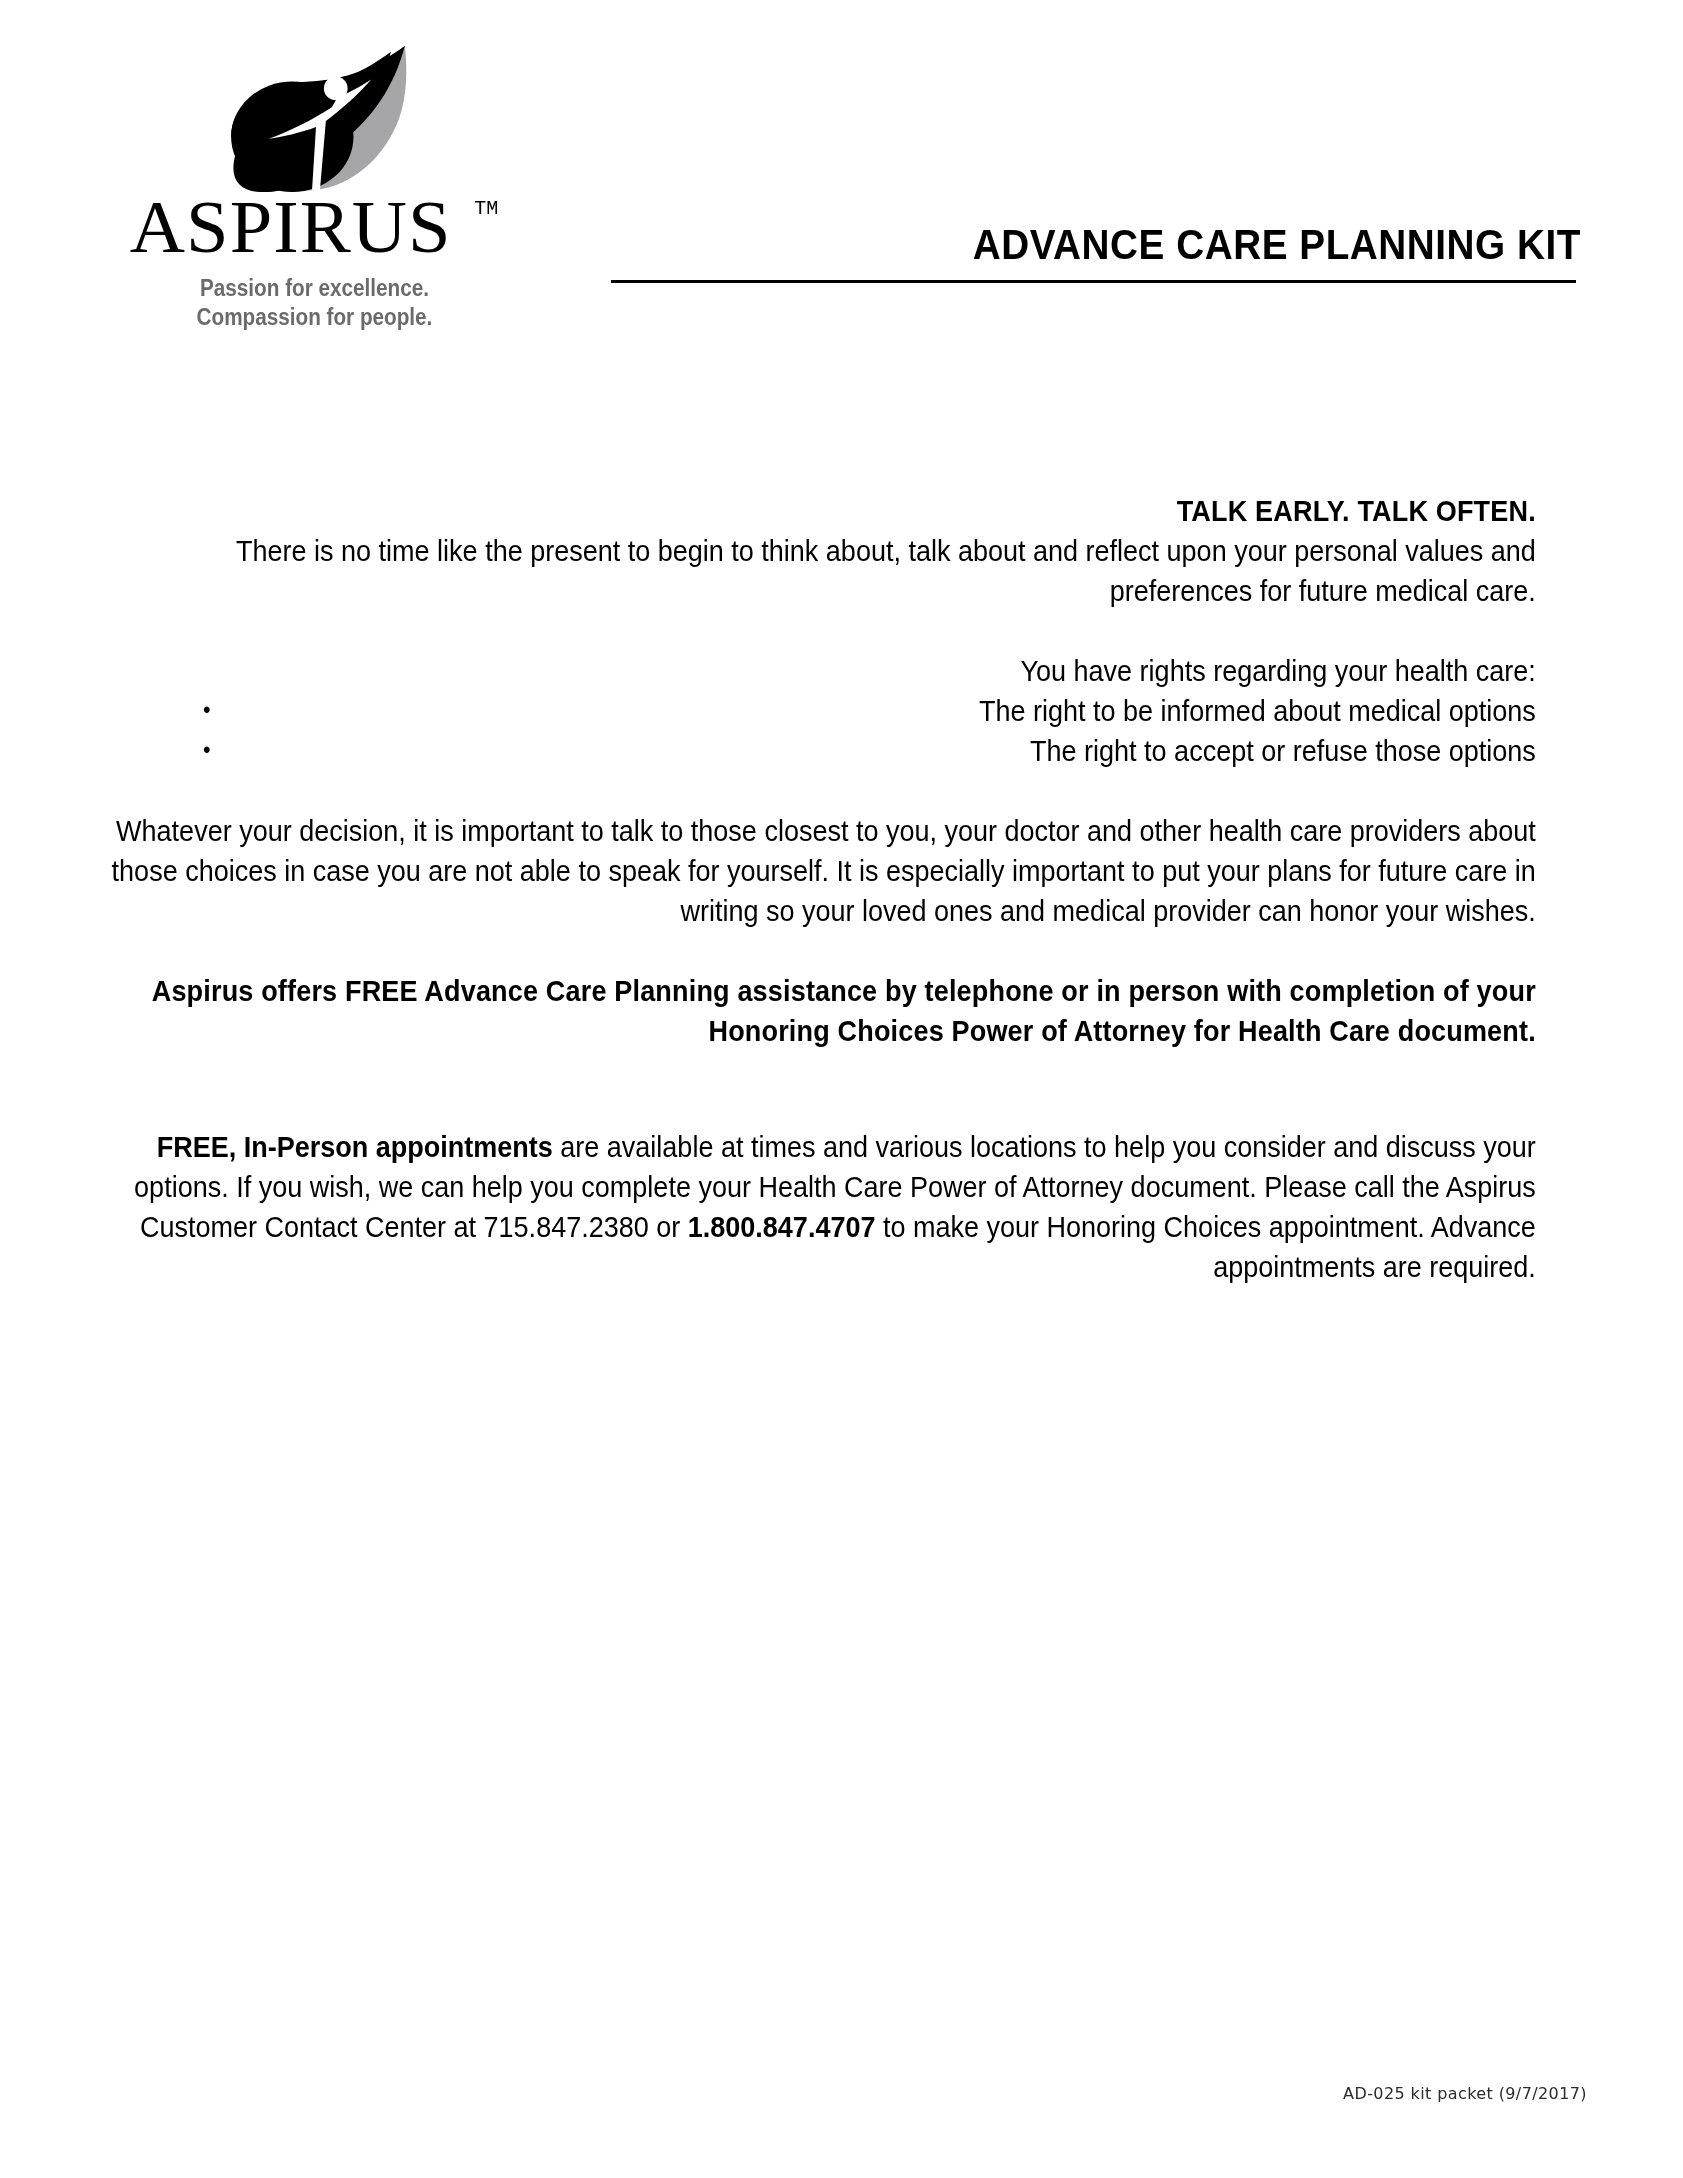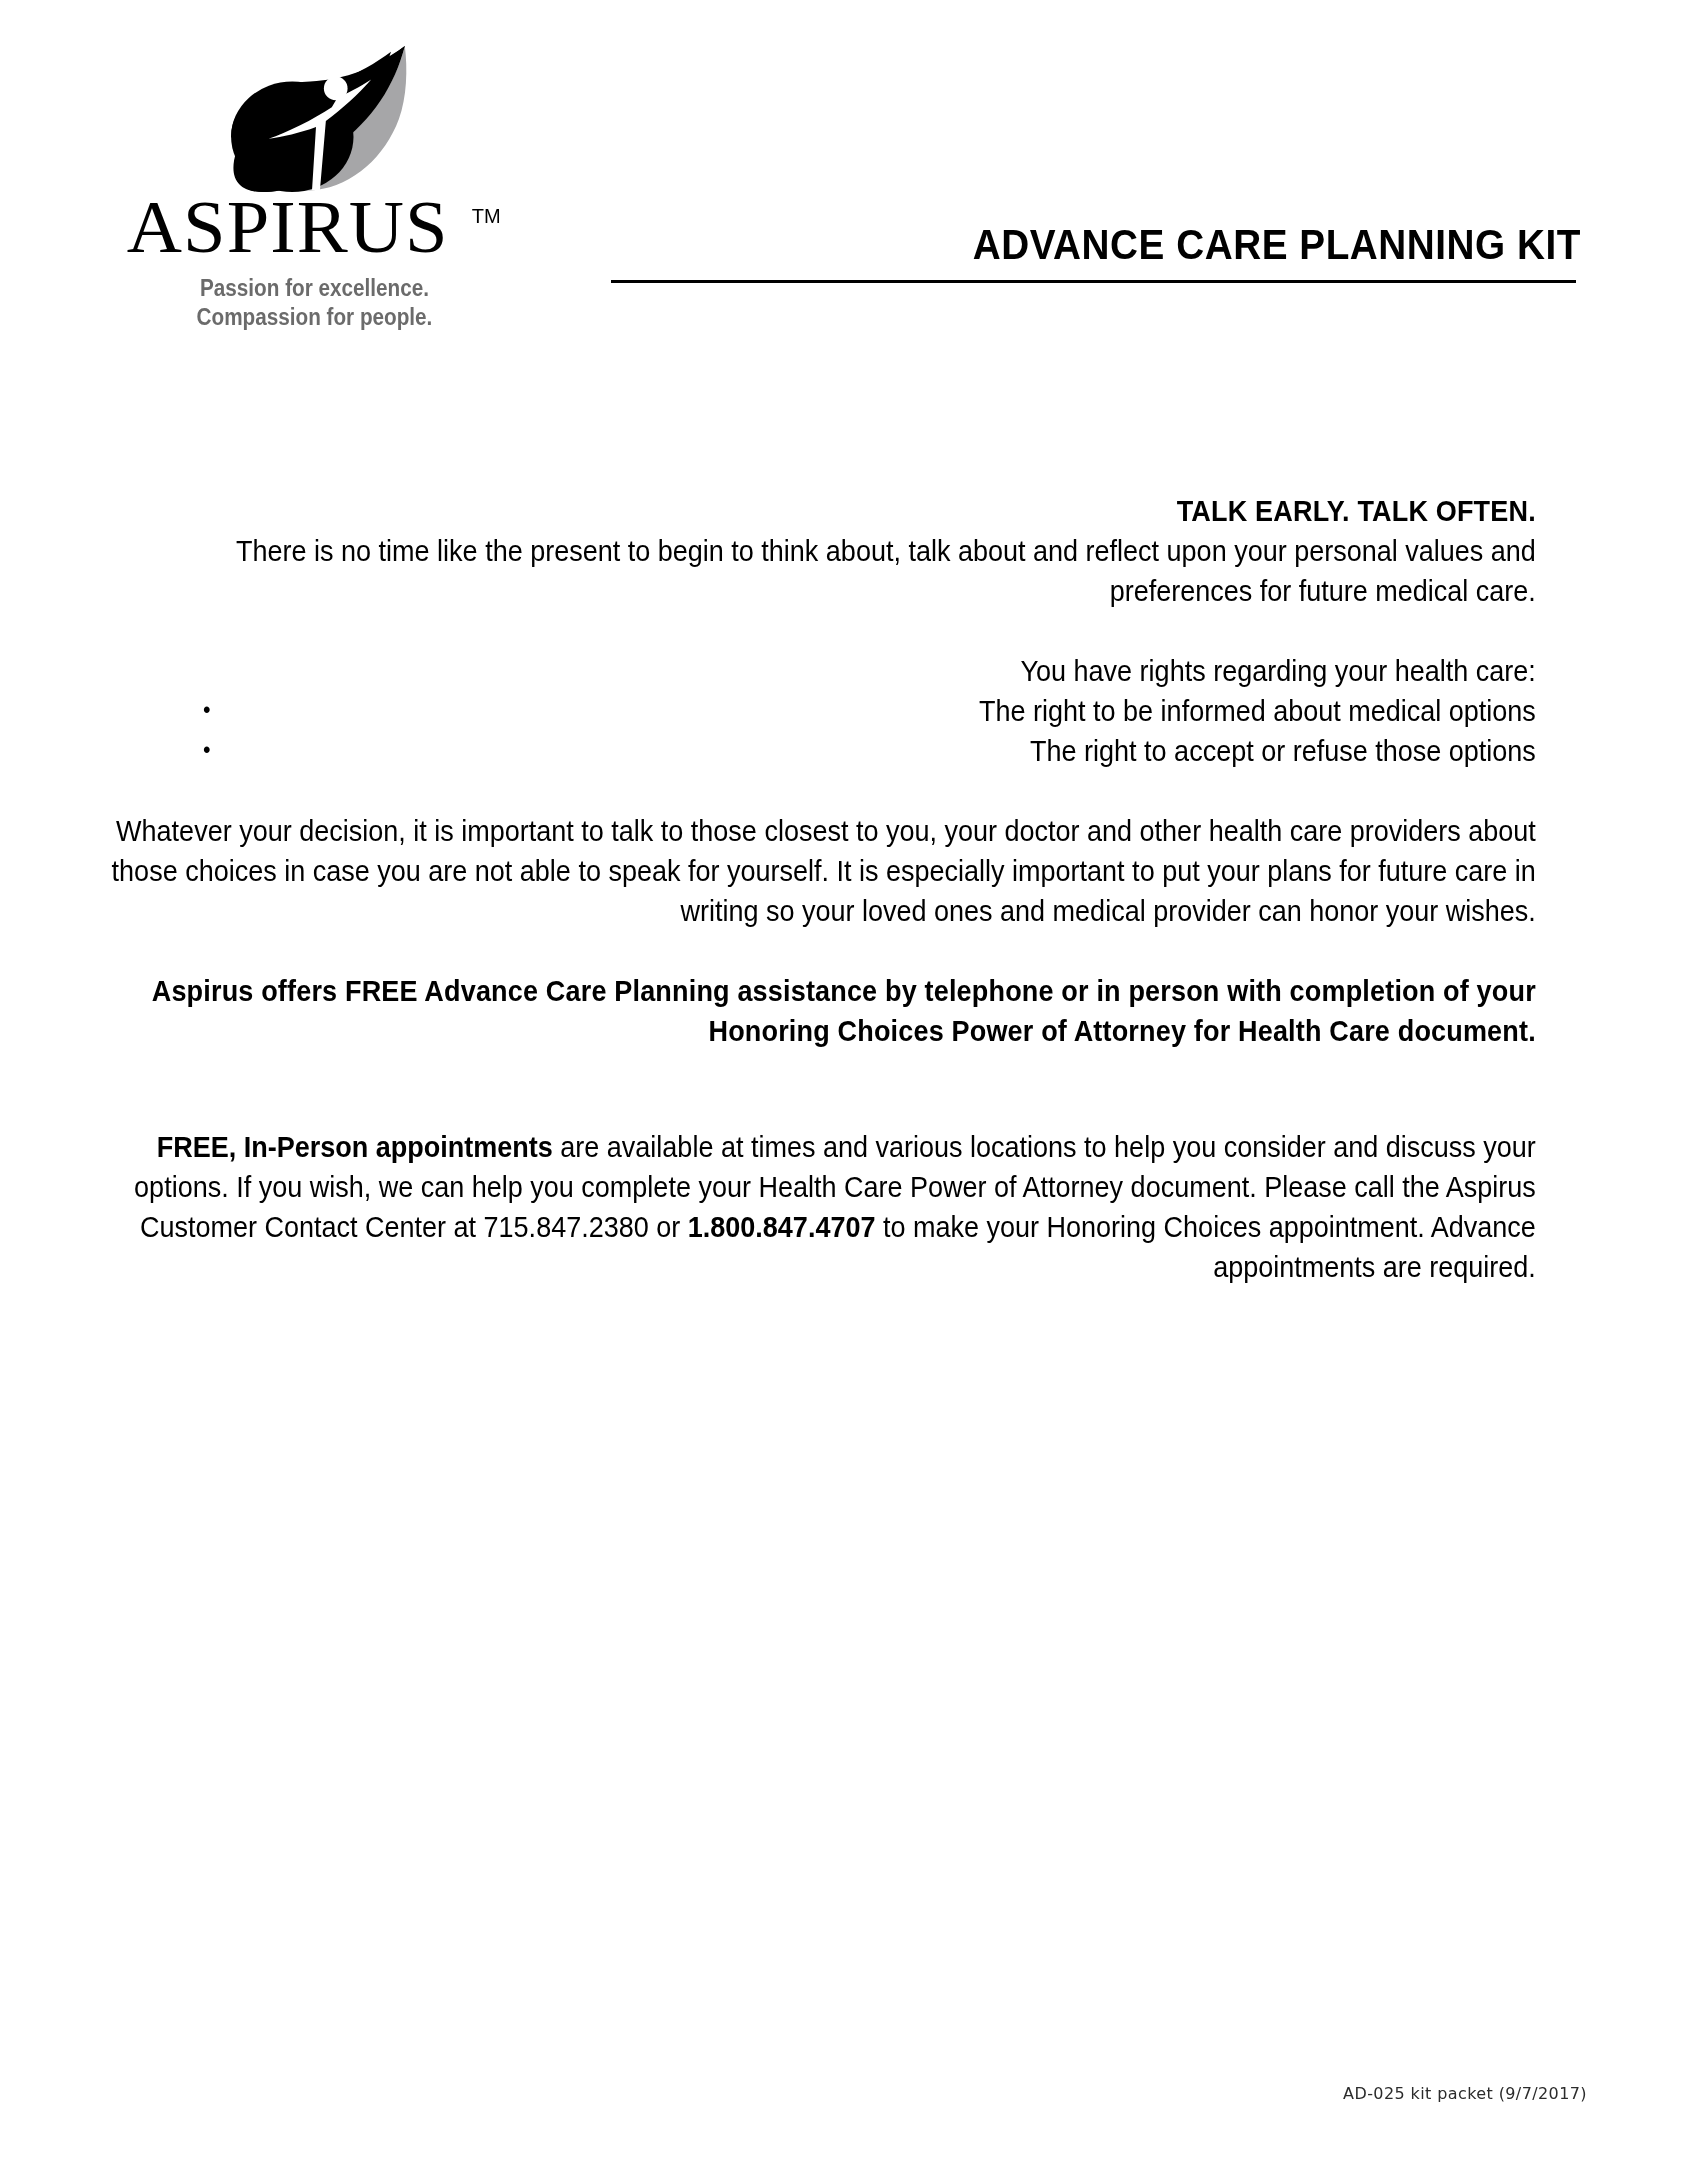--- a/index.html
+++ b/index.html
@@ -59,25 +59,25 @@
     font-family: "Liberation Serif", "DejaVu Serif", serif;
     font-size: 75px;
     font-weight: 400;
     letter-spacing: 1px;
     line-height: 1;
     color: #000;
     display: inline-block;
     transform: scaleX(1.02);
   }
   .logo-tm {
-    font-family: Liberation Sans, sans-serif;
+    font-family: Liberation Mono, monospace;
     font-size: 20px;
     vertical-align: top;
     position: relative;
-    top: 16px;
+    top: 8px;
     left: 2px;
     letter-spacing: 0;
     margin-left: 24px;
   }
 
   .tagline {
     margin-top: 10px;
     font-family: "Liberation Sans Narrow", "Liberation Sans", sans-serif;
     font-size: 23px;
     font-weight: bold;

